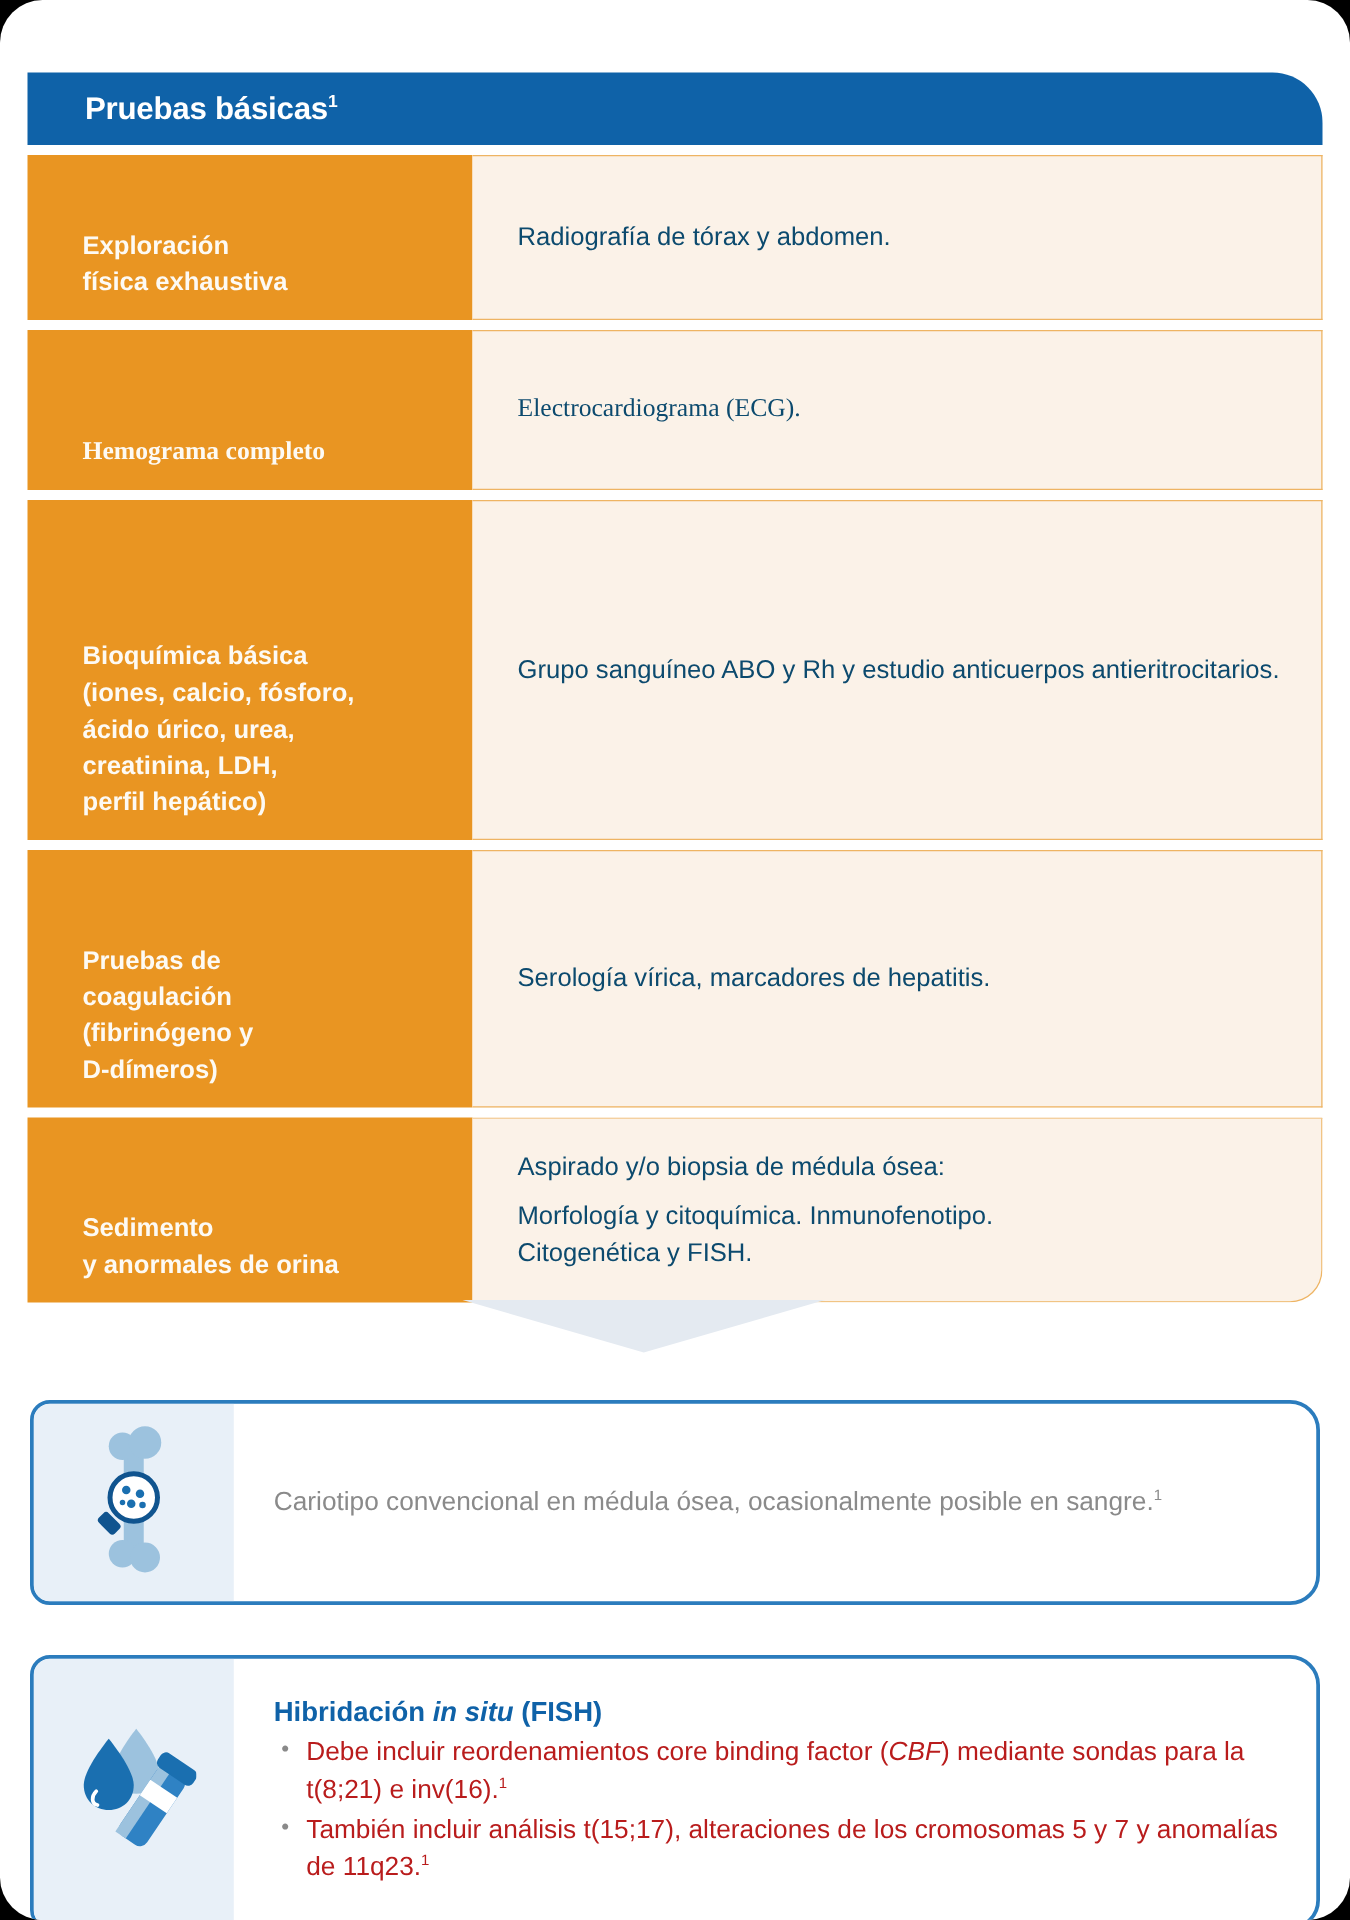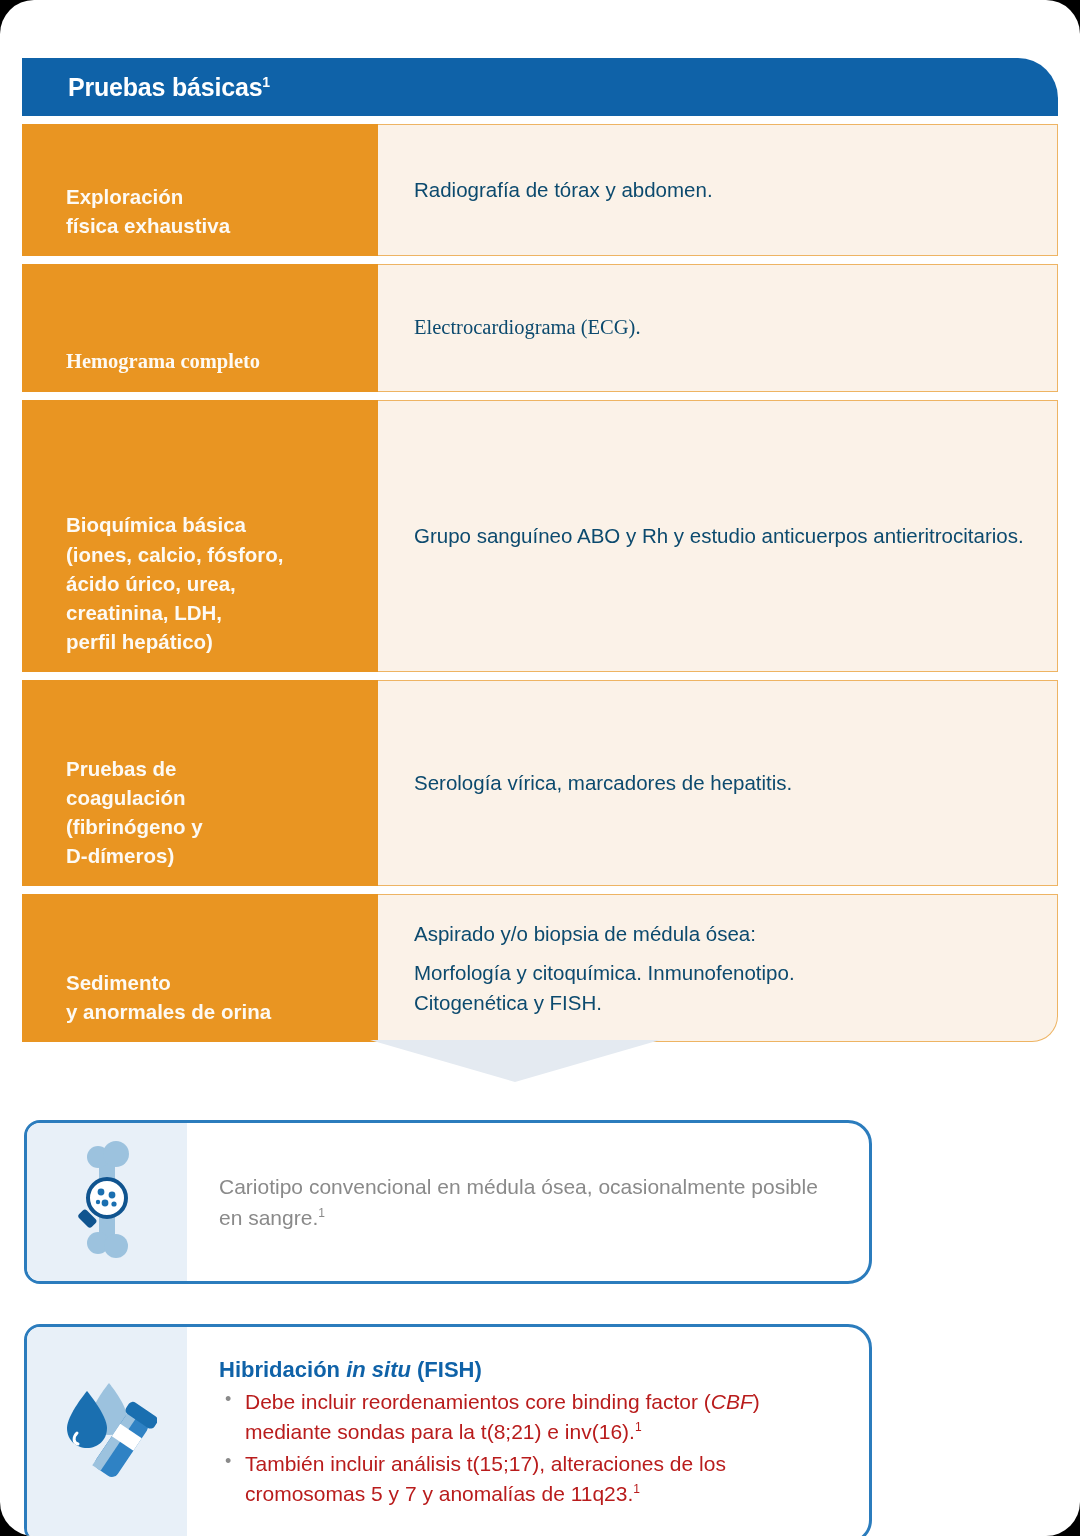--- a/index.html
+++ b/index.html
@@ -112,21 +112,21 @@
     left: 28px;
     top: 1135px;
     color: #0f62a8;
     font-size: 20px;
     font-weight: bold;
   }
 
   .blue-card {
     position: absolute;
     left: 24px;
-    width: 848px;
+    width: 1032px;
     background: #ffffff;
     border: 3px solid #2b7cbd;
     border-radius: 16px;
     border-top-right-radius: 24px;
     border-bottom-right-radius: 24px;
     display: flex;
     align-items: stretch;
     box-sizing: border-box;
     overflow: hidden;
   }

